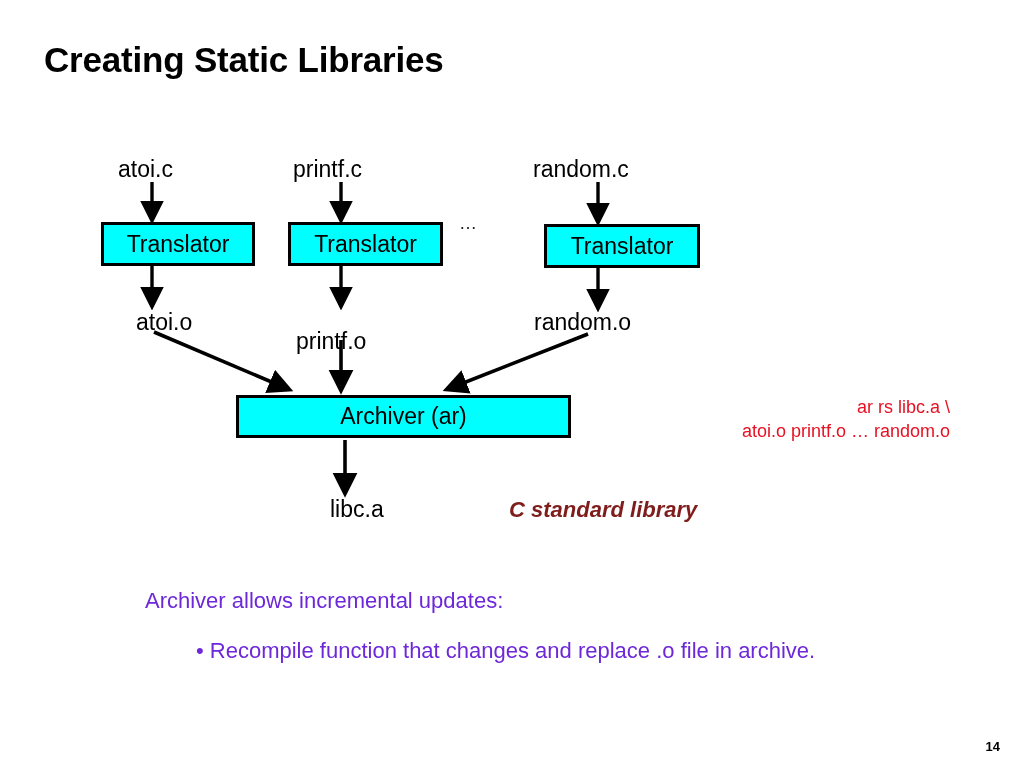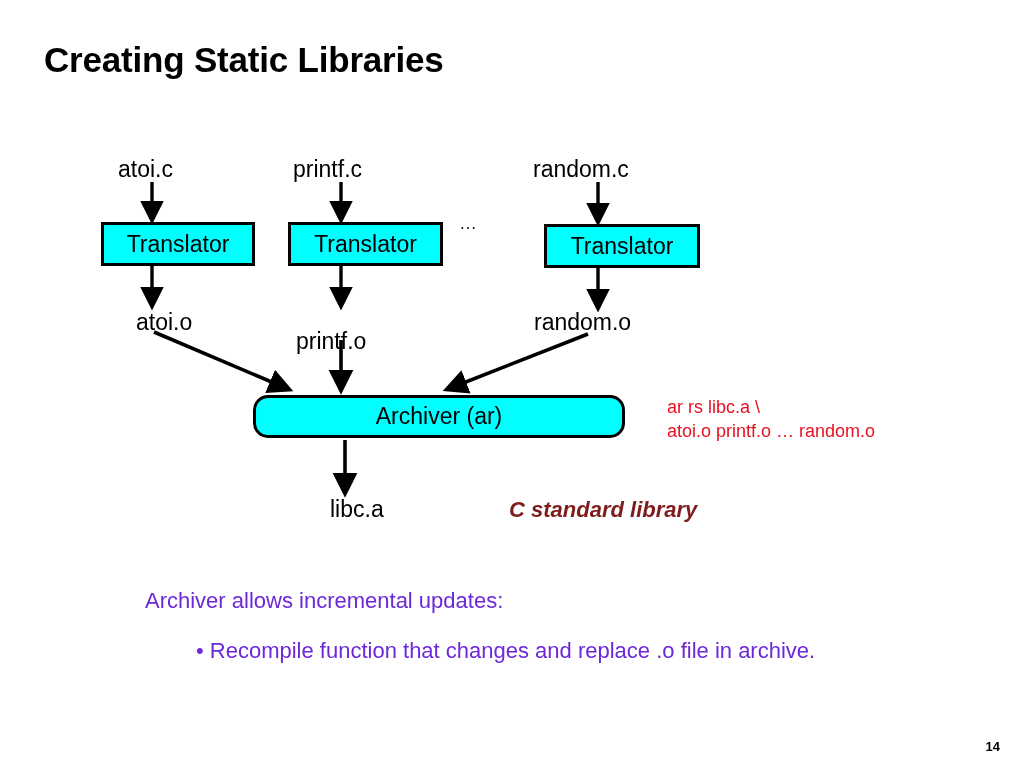--- a/index.html
+++ b/index.html
@@ -68,21 +68,21 @@
     color: #222222;
     letter-spacing: 1px;
   }
 
   
   .red-note {
     position: absolute;
     color: #e81123;
     font-size: 18px;
     line-height: 1.35;
-    text-align: left;
+    text-align: right;
     white-space: nowrap;
   }
   .red-italic {
     position: absolute;
     color: #7f1d1d;
     font-size: 22px;
     font-style: italic;
     font-weight: bold;
     white-space: nowrap;
   }
@@ -139,21 +139,21 @@
 <div class="box" style="left:77px; top:222px; width:154px; height:44px;">Translator</div>
 <div class="box" style="left:264px; top:222px; width:155px; height:44px;">Translator</div>
 <div class="box" style="left:520px; top:224px; width:156px; height:44px;">Translator</div>
 
 <div class="ellipsis-mark" style="left:459px; top:213px;">…</div>
 
 <div class="lbl" style="left:136px; top:311px;">atoi.o</div>
 <div class="lbl" style="left:296px; top:311px;margin-top:19px;">printf.o</div>
 <div class="lbl" style="left:534px; top:311px;">random.o</div>
 
-<div class="box" style="left:229px; top:395px; width:372px; height:43px;border-radius:15px;">Archiver (ar)</div>
+<div class="box" style="left:212px; top:395px; width:335px; height:43px;">Archiver (ar)</div>
 
 <div class="lbl" style="left:313px; top:498px;margin-left:17px;">libc.a</div>
 
 <div class="red-note" style="left:667px; top:395px; width:283px;">
   <div>ar rs libc.a \</div>
   <div>atoi.o printf.o … random.o</div>
 </div>
 
 <div class="red-italic" style="left:509px; top:497px;">C standard library</div>
 

